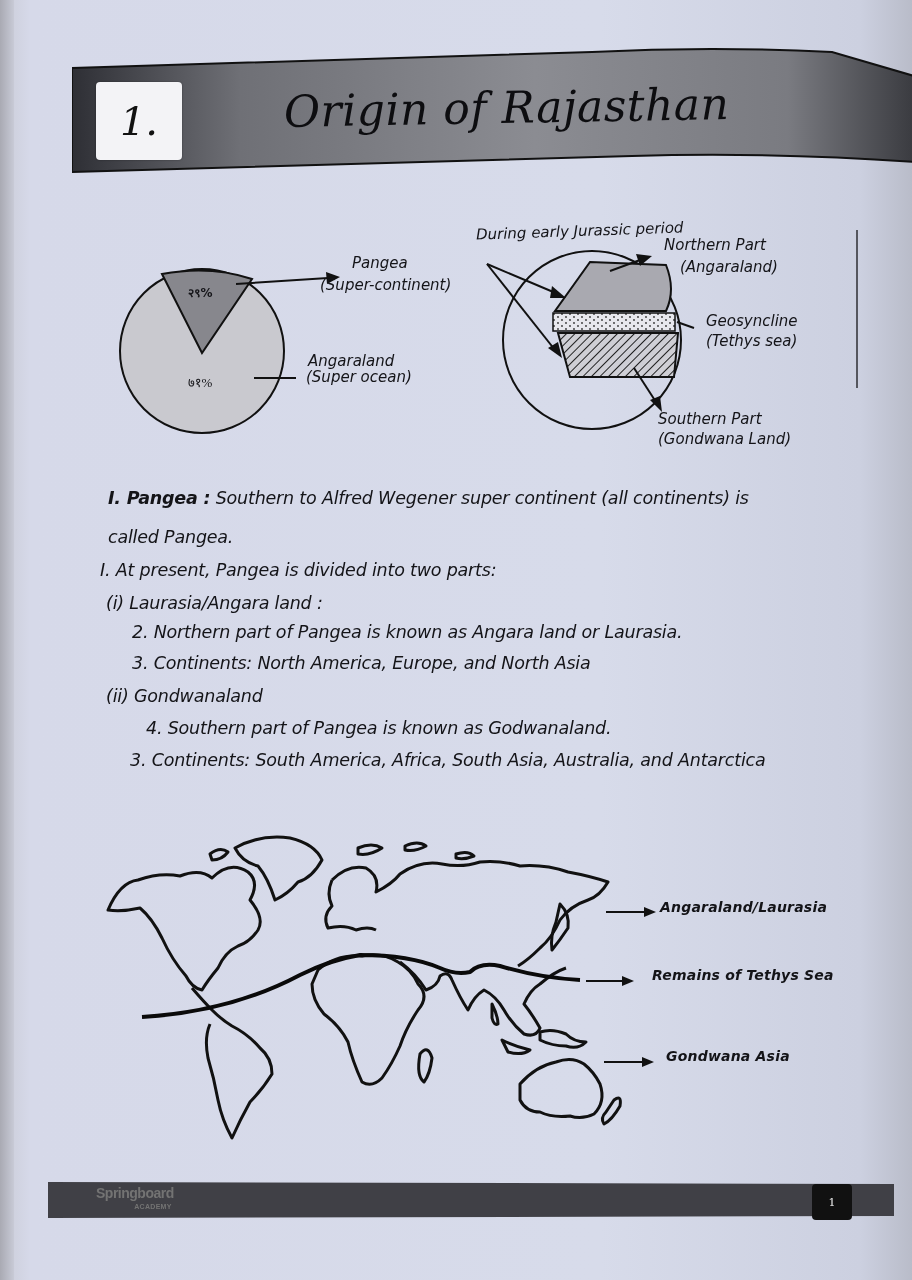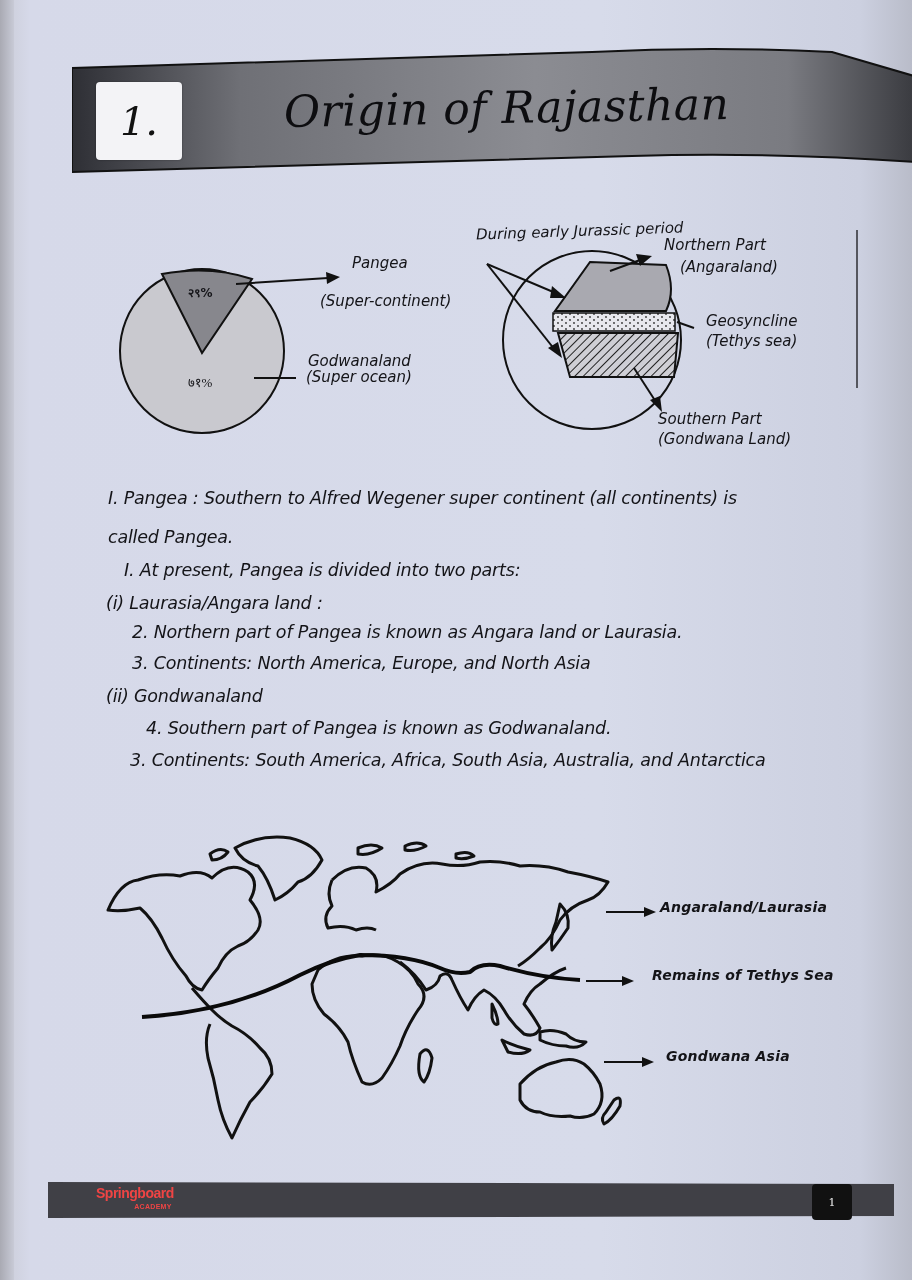--- a/index.html
+++ b/index.html
@@ -35,21 +35,21 @@
     color: #141418; white-space: nowrap;
   }
   .diag-label { font-size: 15px; }
   .body-text { font-size: 17.5px; letter-spacing: -0.2px; }
   .bold { font-weight: bold; }
   .map-label { font-size: 14px; font-weight: bold; letter-spacing: 0.2px; }
   .footer-bar {
     position: absolute; left: 48px; top: 1180px; width: 846px; height: 40px;
   }
   .footer-logo {
-    position: absolute; left: 96px; top: 1186px; color: #ef4444;
+    position: absolute; left: 96px; top: 1186px; color: #737373;
     font-family: "Liberation Sans", sans-serif; font-weight: bold; font-size: 14px;
     letter-spacing: -0.5px; line-height: 14px;
   }
   .footer-logo .sub { display: block; font-size: 7px; letter-spacing: 0.3px; text-align: right; padding-right: 2px; }
   .page-num {
     position: absolute; left: 812px; top: 1184px; width: 40px; height: 36px;
     background: #111; color: #eee; border-radius: 4px;
     display: flex; align-items: center; justify-content: center;
     font-family: "DejaVu Serif", serif; font-size: 11px;
   }
@@ -84,22 +84,22 @@
   <path d="M52 9 L92 88 L142 14 Q100 0 52 9 Z" fill="#87878d" stroke="#111" stroke-width="2"></path>
 </svg>
 <div class="hand" style="left:188px;top:284px;font-size:12px;font-style:normal;font-weight:bold;">२९%</div>
 <div class="hand" style="left:188px;top:373px;font-size:13px;font-style:normal;font-family:Liberation Serif, serif;">७१%</div>
 <svg style="position:absolute;left:0;top:0" width="912" height="500">
   <line x1="236" y1="284" x2="328" y2="278" stroke="#111" stroke-width="2"></line>
   <polygon points="340,277 326,272 327,284" fill="#111"></polygon>
   <line x1="254" y1="378" x2="296" y2="378" stroke="#111" stroke-width="2"></line>
 </svg>
 <div class="hand diag-label" style="left:352px;top:254px">Pangea</div>
-<div class="hand diag-label" style="left:320px;top:292px">(Super-continent)</div>
-<div class="hand diag-label" style="left:308px;top:352px">Godwanaland</div>
+<div class="hand diag-label" style="left:320px;top:276px">(Super-continent)</div>
+<div class="hand diag-label" style="left:308px;top:352px">Angaraland</div>
 <div class="hand diag-label" style="left:306px;top:368px">(Super ocean)</div>
 
 <div class="hand diag-label" style="left:476px;top:222px;transform:rotate(-2deg)">During early Jurassic period</div>
 <svg style="position:absolute;left:0;top:0" width="912" height="500">
   <defs>
     <pattern id="hatch" width="6" height="6" patternUnits="userSpaceOnUse" patternTransform="rotate(45)">
       <rect width="6" height="6" fill="#cfcfd5"></rect>
       <line x1="0" y1="0" x2="0" y2="6" stroke="#222" stroke-width="2"></line>
     </pattern>
     <pattern id="dots" width="8" height="6" patternUnits="userSpaceOnUse">
@@ -124,24 +124,24 @@
 </svg>
 <div class="hand diag-label" style="left:664px;top:236px">Northern Part</div>
 <div class="hand diag-label" style="left:680px;top:258px">(Angaraland)</div>
 <div class="hand diag-label" style="left:706px;top:312px">Geosyncline</div>
 <div class="hand diag-label" style="left:706px;top:332px">(Tethys sea)</div>
 <div class="hand diag-label" style="left:658px;top:410px">Southern Part</div>
 <div class="hand diag-label" style="left:658px;top:430px">(Gondwana Land)</div>
 <div class="margin-rule"></div>
 
 <div class="hand body-text" style="left:108px;top:488px">
-  <span class="bold" style="font-weight:normal">I. Pangea :</span><span> Southern to Alfred Wegener super continent (all continents) is</span>
+  <span class="bold" style="font-weight:bold">I. Pangea :</span><span> Southern to Alfred Wegener super continent (all continents) is</span>
 </div>
 <div class="hand body-text" style="left:108px;top:527px">called Pangea.</div>
-<div class="hand body-text" style="left:124px;top:560px">I. At present, Pangea is divided into two parts:</div>
+<div class="hand body-text" style="left:100px;top:560px">I. At present, Pangea is divided into two parts:</div>
 <div class="hand body-text" style="left:106px;top:593px">(i) Laurasia/Angara land :</div>
 <div class="hand body-text" style="left:132px;top:622px">2. Northern part of Pangea is known as Angara land or Laurasia.</div>
 <div class="hand body-text" style="left:132px;top:653px">3. Continents: North America, Europe, and North Asia</div>
 <div class="hand body-text" style="left:106px;top:686px">(ii) Gondwanaland</div>
 <div class="hand body-text" style="left:146px;top:718px">4. Southern part of Pangea is known as Godwanaland.</div>
 <div class="hand body-text" style="left:130px;top:750px">3. Continents: South America, Africa, South Asia, Australia, and Antarctica</div>
 
 <svg style="position:absolute;left:100px;top:820px" width="560" height="320" viewBox="0 0 560 320" fill="none" stroke="#111" stroke-width="3" stroke-linejoin="round">
 
   <path d="M8 90 Q20 62 38 60 Q60 52 80 56 Q100 48 112 58 Q130 40 148 52 Q160 62 150 80 Q165 98 158 110 Q150 122 138 126 Q125 132 118 148 Q108 160 102 170 Q92 168 86 156 Q72 140 62 118 Q52 98 40 88 Q22 92 8 90 Z"></path>

